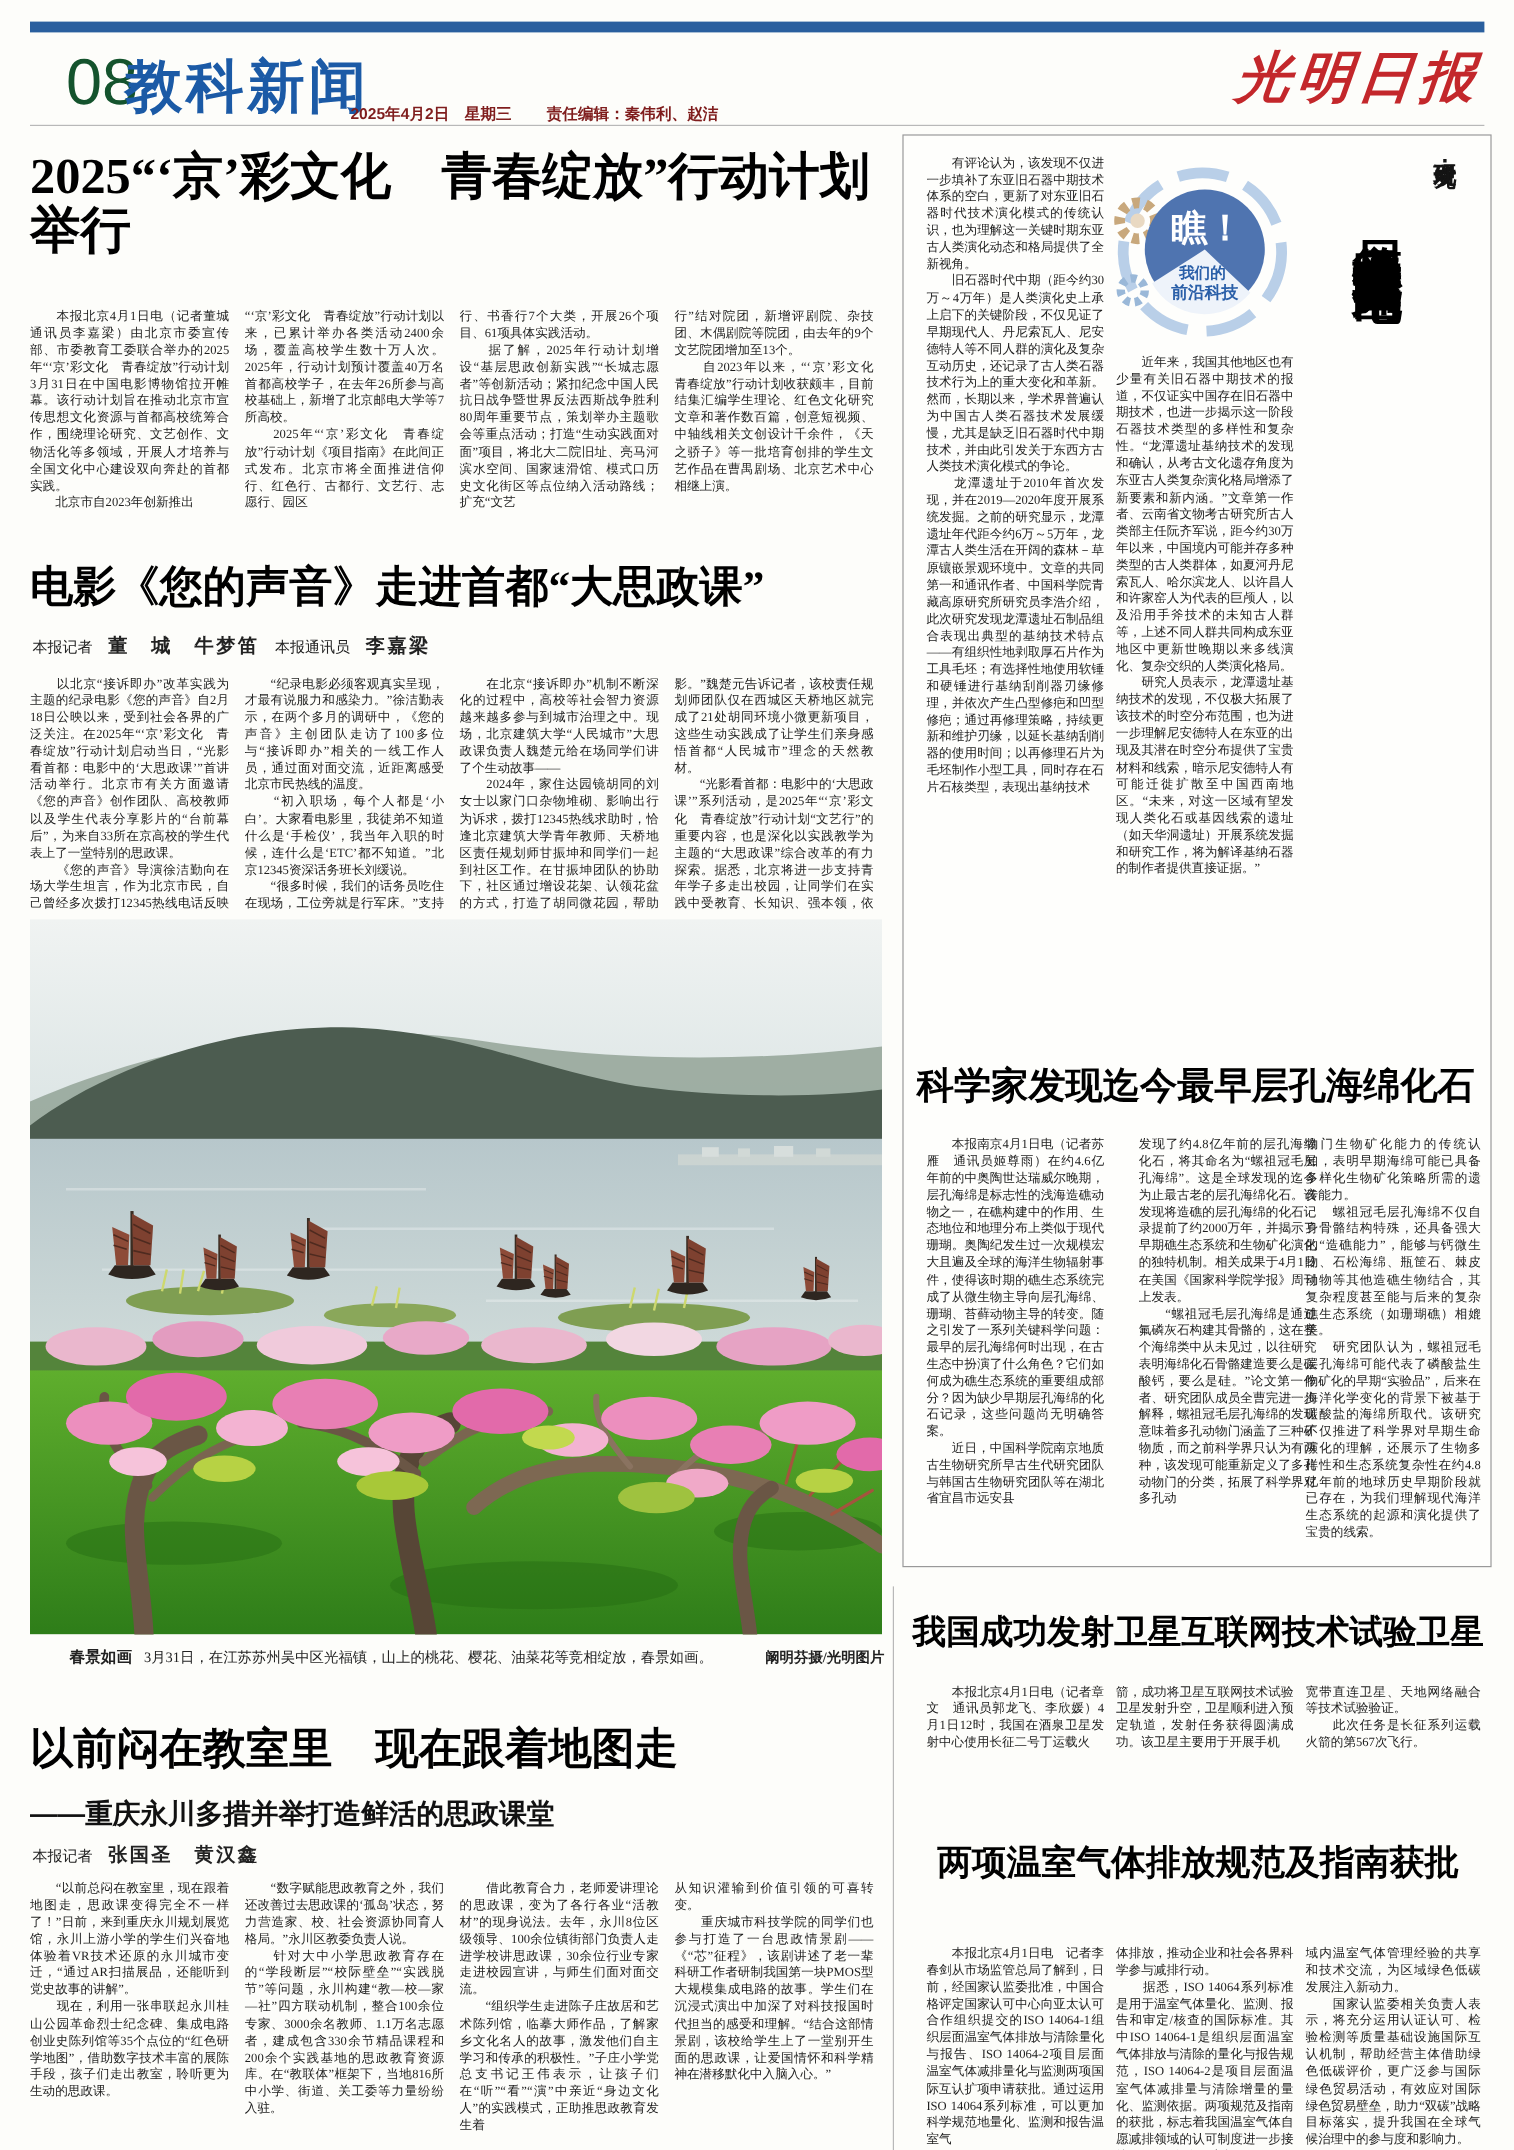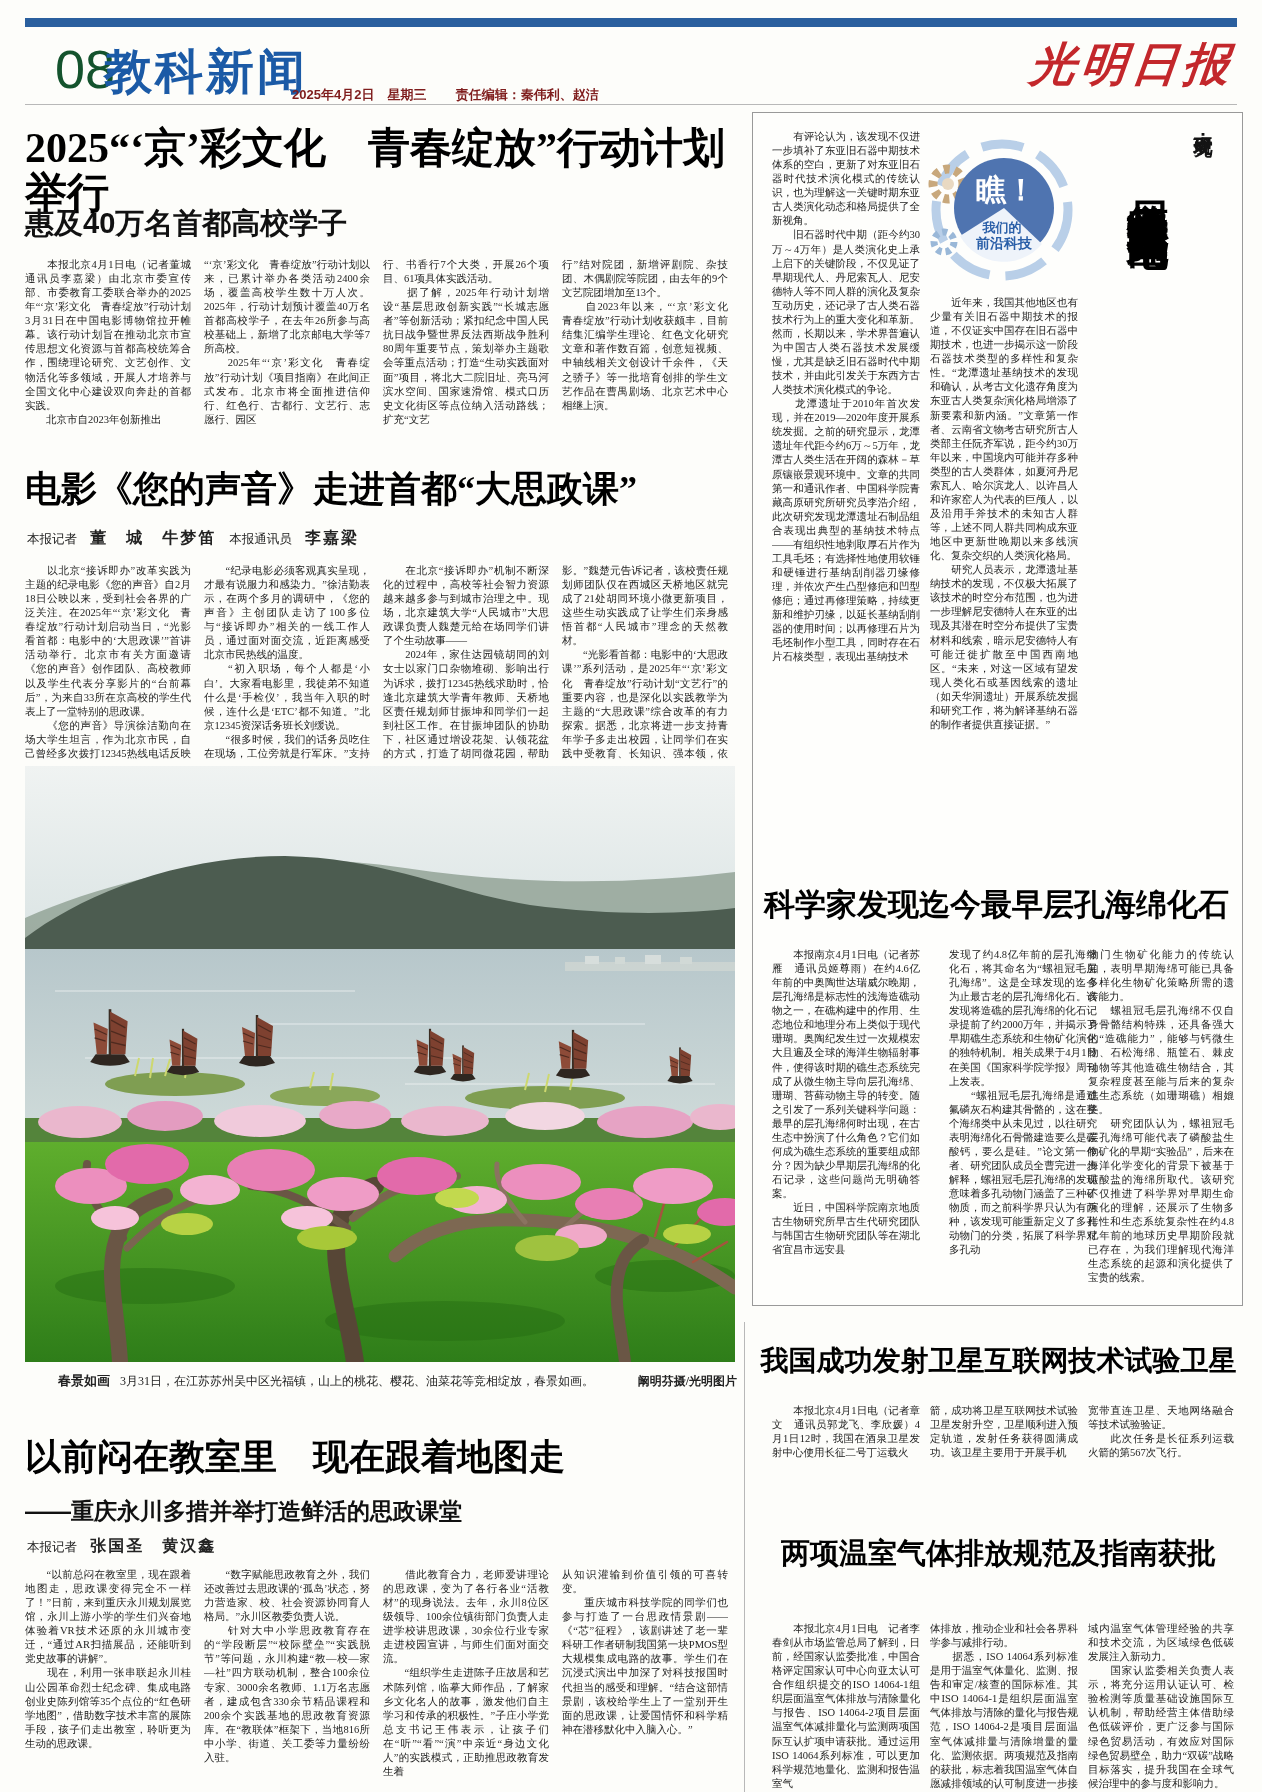--- a/index.html
+++ b/index.html
@@ -33,21 +33,20 @@
   <div class="abs section-title" style="left:104px;top:40px;">教科新闻</div>
   <div class="abs dateline" style="left:292px;top:86px;">
     <span>2025年4月2日　星期三</span>
     <span style="display:inline-block;width:22px;"></span>
     <span>责任编辑：秦伟利、赵洁</span>
   </div>
   <div class="abs masthead" style="right:28px;top:34px;">光明日报</div>
   <div class="abs rule" style="left:25px;top:104px;width:1212px;height:1px;"></div>
 
   <div class="abs h-main" style="left:25px;top:126px;width:700px;font-size:42px;">2025“‘京’彩文化　青春绽放”行动计划举行</div>
-  <div class="abs h-sub" style="left:25px;top:204px;font-size:29px;">惠及40万名首都高校学子</div>
   <div class="col" style="left:25px;top:258px;width:166px;height:172px;">
       <p>　　本报北京4月1日电（记者董城　通讯员李嘉梁）由北京市委宣传部、市委教育工委联合举办的2025年“‘京’彩文化　青春绽放”行动计划3月31日在中国电影博物馆拉开帷幕。该行动计划旨在推动北京市宣传思想文化资源与首都高校统筹合作，围绕理论研究、文艺创作、文物活化等多领域，开展人才培养与全国文化中心建设双向奔赴的首都实践。</p>
       <p>　　北京市自2023年创新推出</p>
     </div>
   <div class="col" style="left:204px;top:258px;width:166px;height:172px;">
       <p>“‘京’彩文化　青春绽放”行动计划以来，已累计举办各类活动2400余场，覆盖高校学生数十万人次。2025年，行动计划预计覆盖40万名首都高校学子，在去年26所参与高校基础上，新增了北京邮电大学等7所高校。</p>
       <p>　　2025年“‘京’彩文化　青春绽放”行动计划《项目指南》在此间正式发布。北京市将全面推进信仰行、红色行、古都行、文艺行、志愿行、园区</p>
     </div>
   <div class="col" style="left:383px;top:258px;width:166px;height:172px;">
       <p>行、书香行7个大类，开展26个项目、61项具体实践活动。</p>

